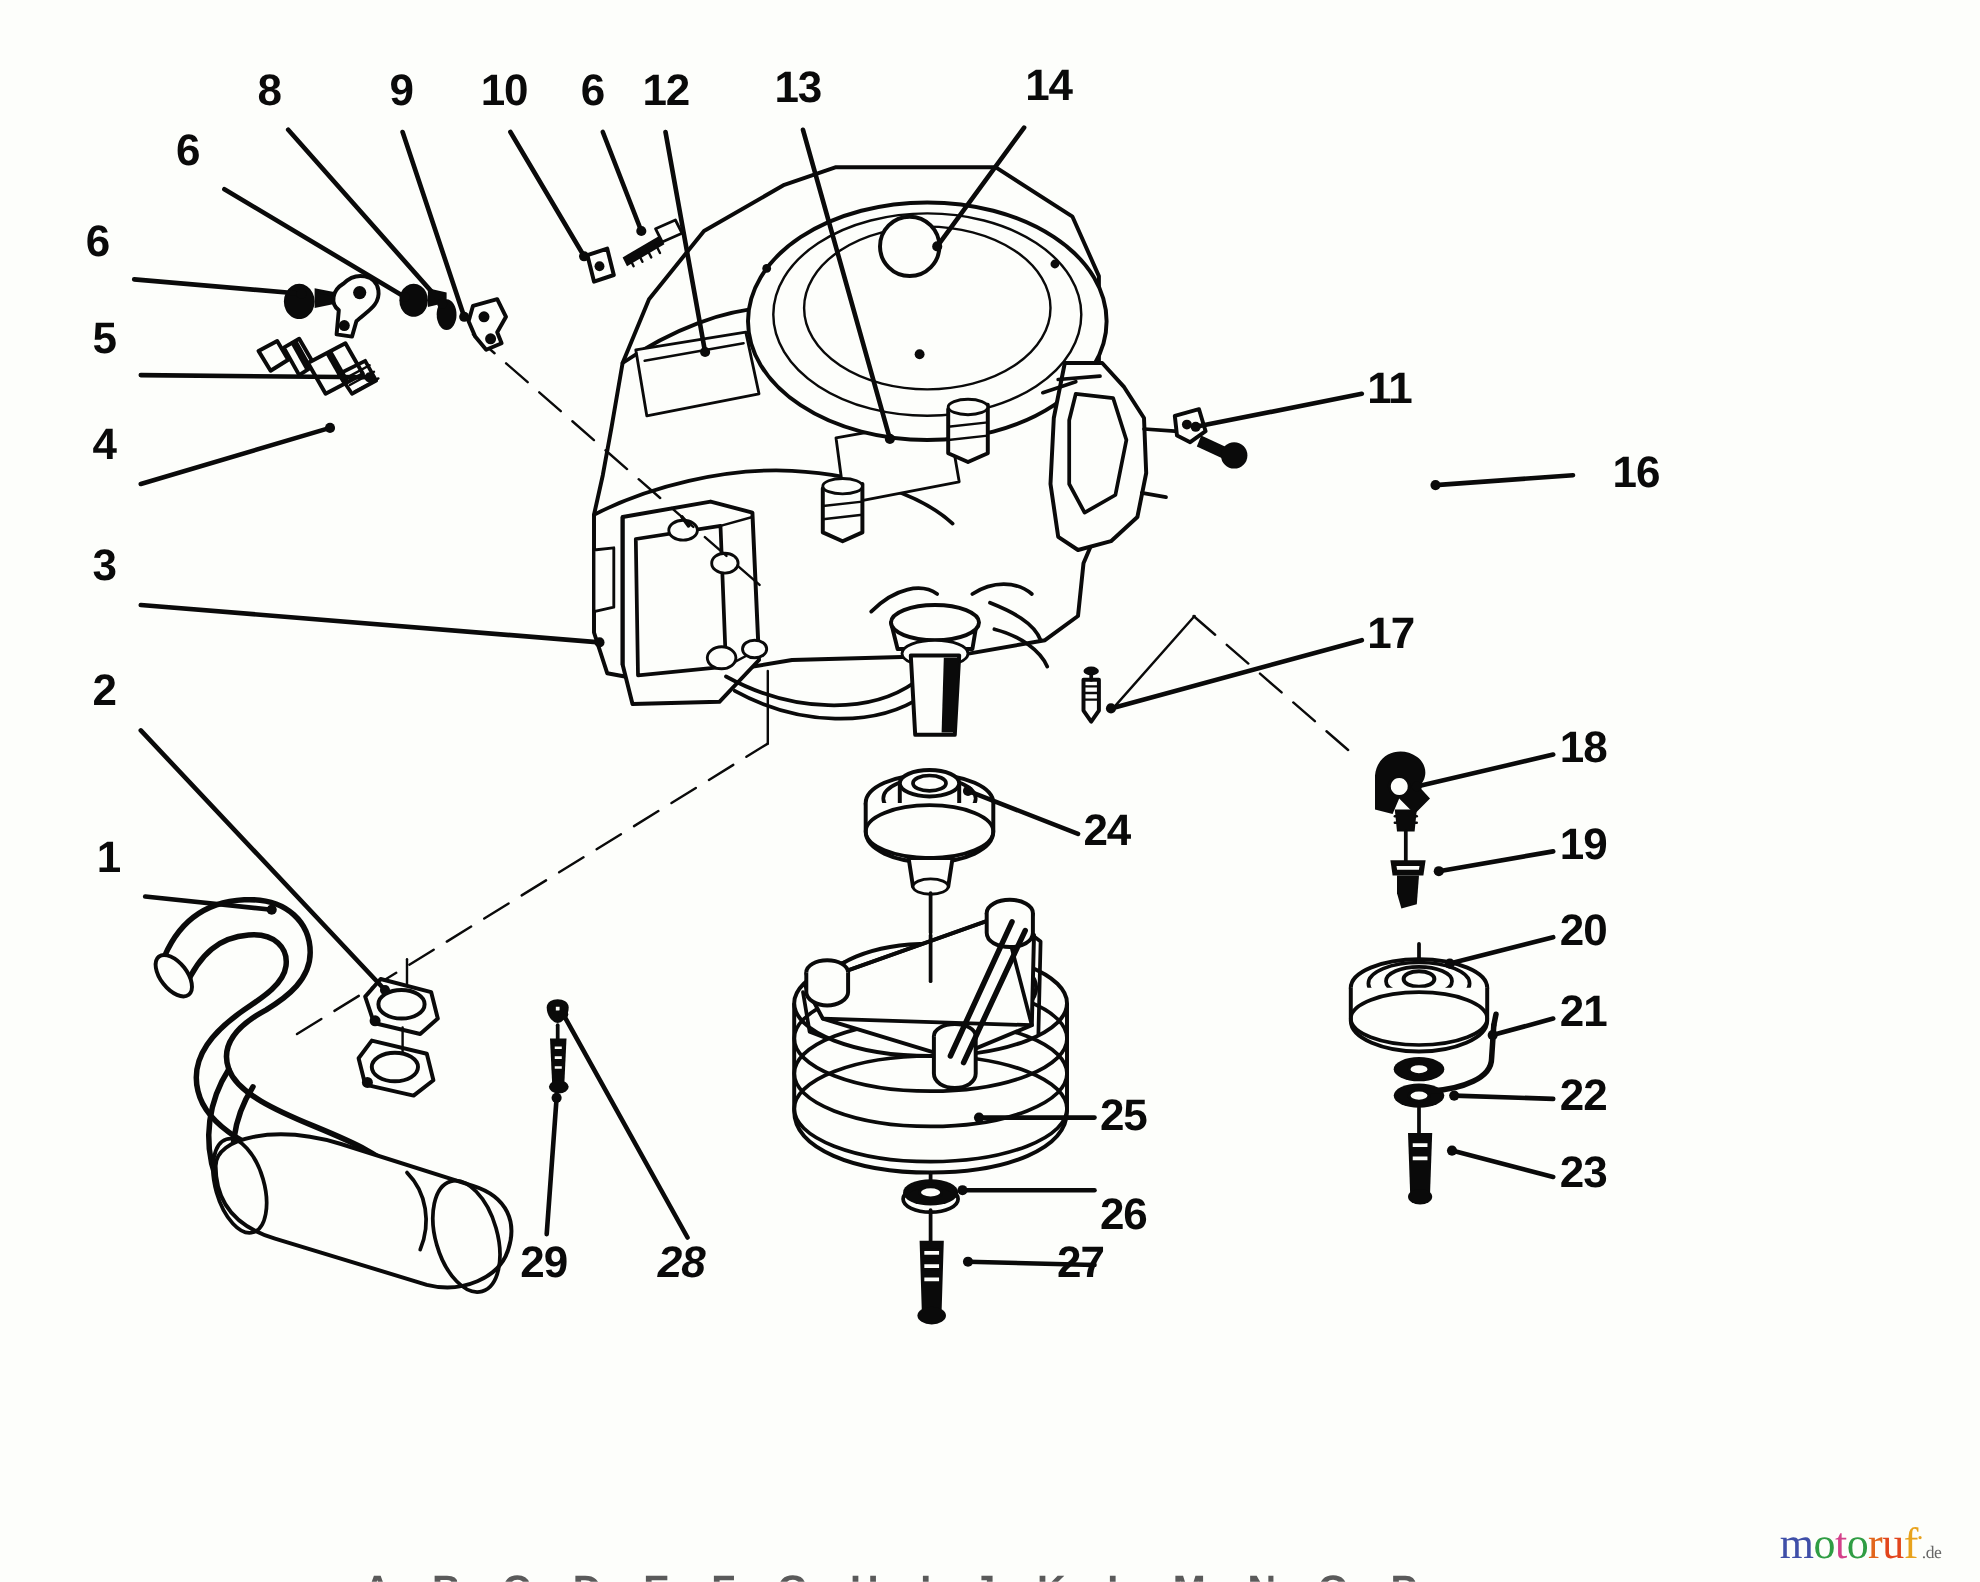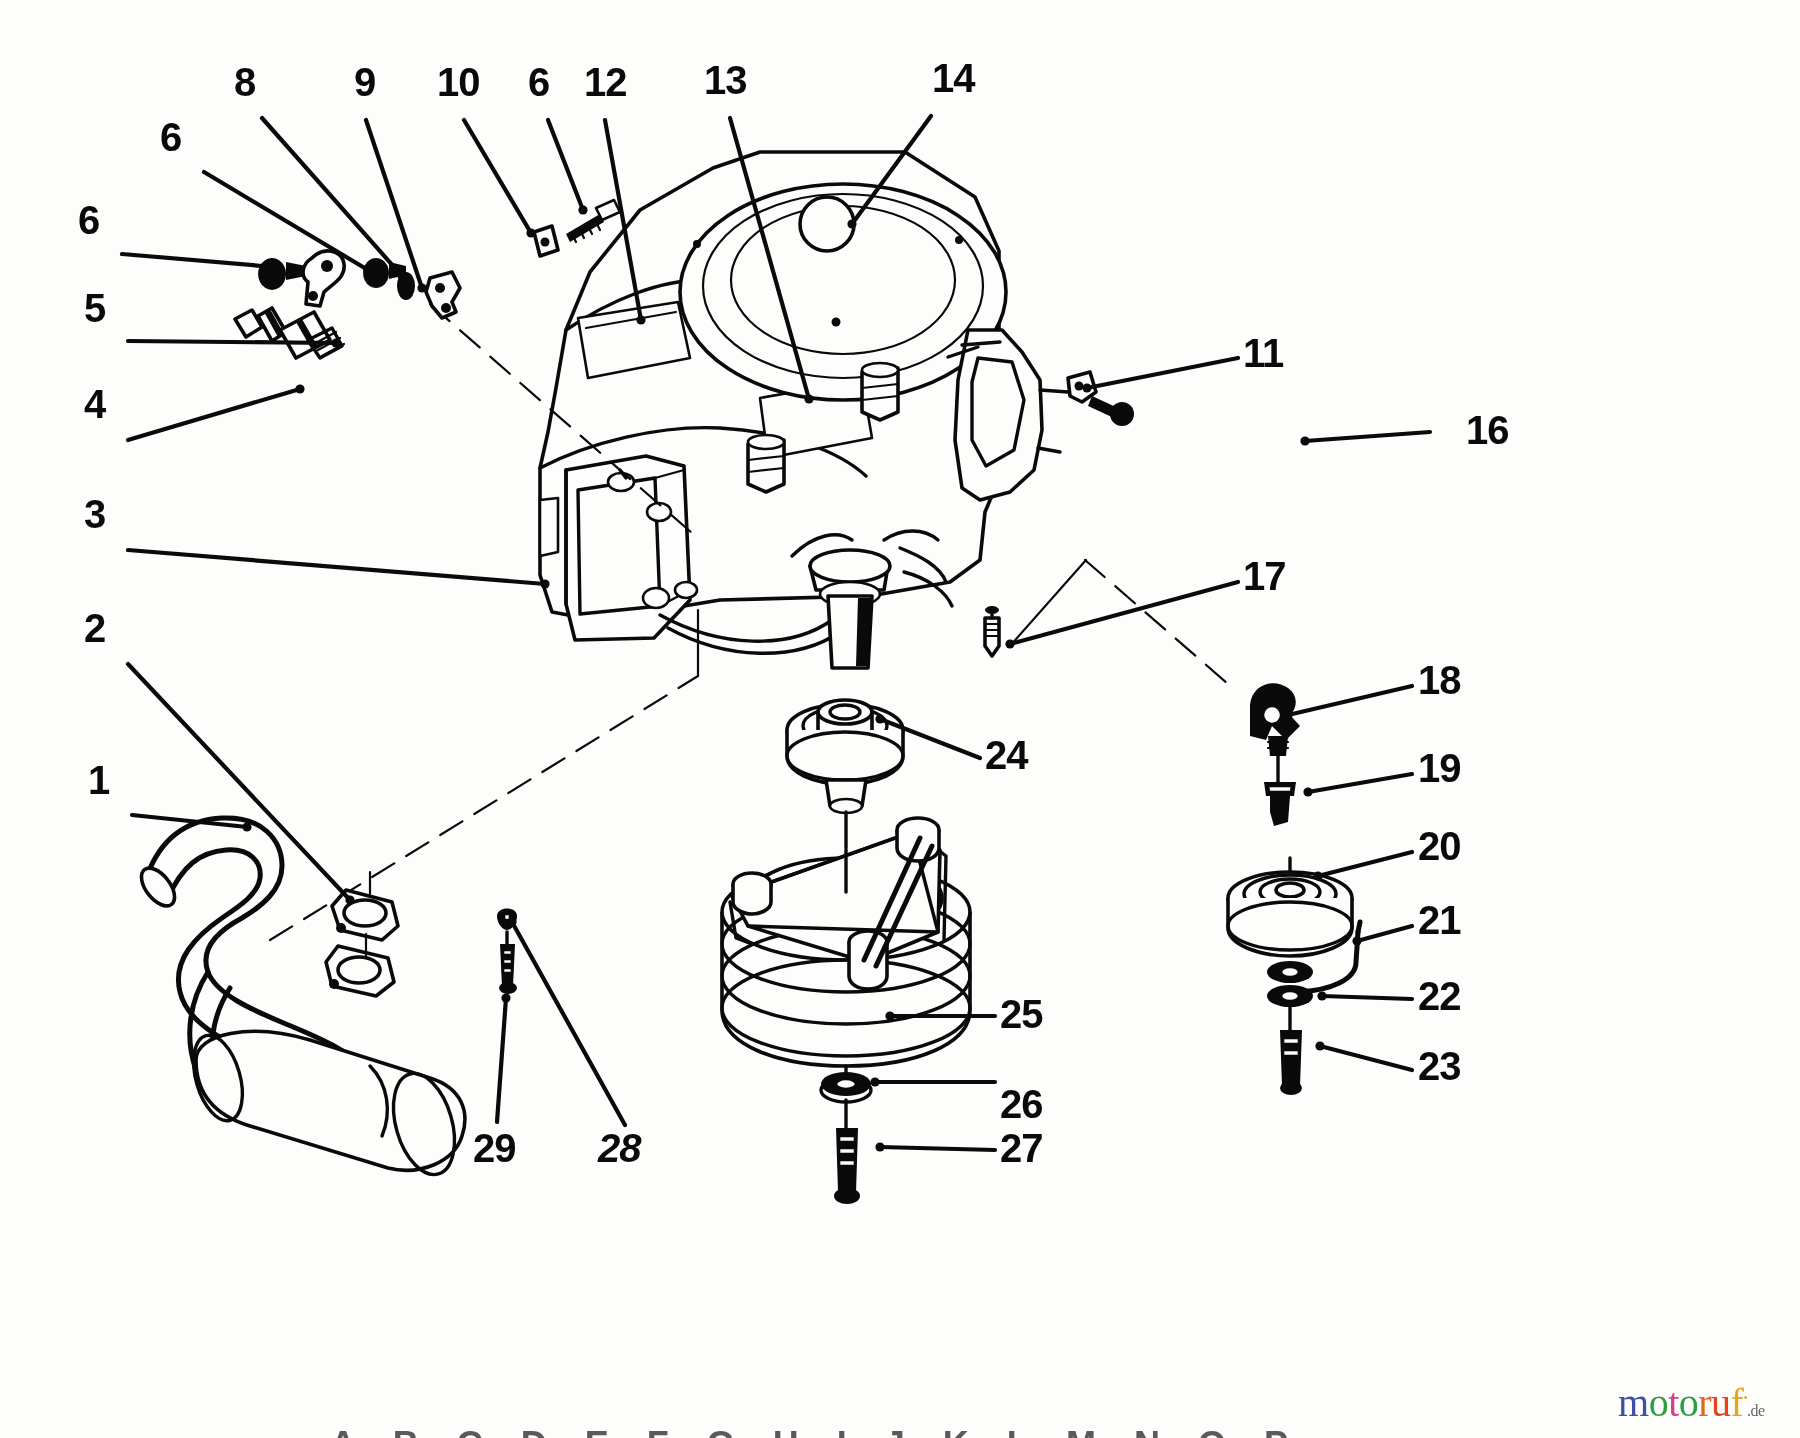--- a/index.html
+++ b/index.html
@@ -422,21 +422,21 @@
       <div class="callout" style="left: 1243px; top: 556px;">17</div>
       <div class="callout" style="left: 1418px; top: 660px;">18</div>
       <div class="callout" style="left: 1418px; top: 748px;">19</div>
       <div class="callout" style="left: 1418px; top: 826px; text-align: right;">20</div>
       <div class="callout" style="left: 1418px; top: 900px; text-align: right;">21</div>
       <div class="callout" style="left: 1418px; top: 976px;">22</div>
       <div class="callout" style="left: 1418px; top: 1046px;">23</div>
       <div class="callout" style="left: 985px; top: 735px;">24</div>
       <div class="callout" style="left: 1000px; top: 994px;">25</div>
       <div class="callout" style="left: 1000px; top: 1060px; margin-top: 24px;">26</div>
-      <div class="callout" style="left: 1000px; top: 1128px; text-align: right;">27</div>
+      <div class="callout" style="left: 961px; top: 1128px; text-align: right;">27</div>
       <div class="callout" style="left: 598px; top: 1128px; font-style: italic;">28</div>
       <div class="callout" style="left: 473px; top: 1128px;">29</div>
     </div>
 
   <div class="logo">
     <span id="logo-word"><span style="color: rgb(63, 79, 168);">m</span><span style="color: rgb(47, 157, 67);">o</span><span style="color: rgb(212, 64, 138);">t</span><span style="color: rgb(47, 157, 67);">o</span><span style="color: rgb(226, 102, 28);">r</span><span style="color: rgb(226, 69, 28);">u</span><span style="color: rgb(232, 162, 28);">f</span></span><span class="dot" id="logo-dot" style="color: rgb(232, 162, 28);">•</span><span class="sm" id="logo-suffix" style="color: rgb(102, 102, 102);">.de</span>
   </div>
 
   <div class="footer-strip">
     <span id="footer-text">A B C D E F G H I J K L M N O P</span>

